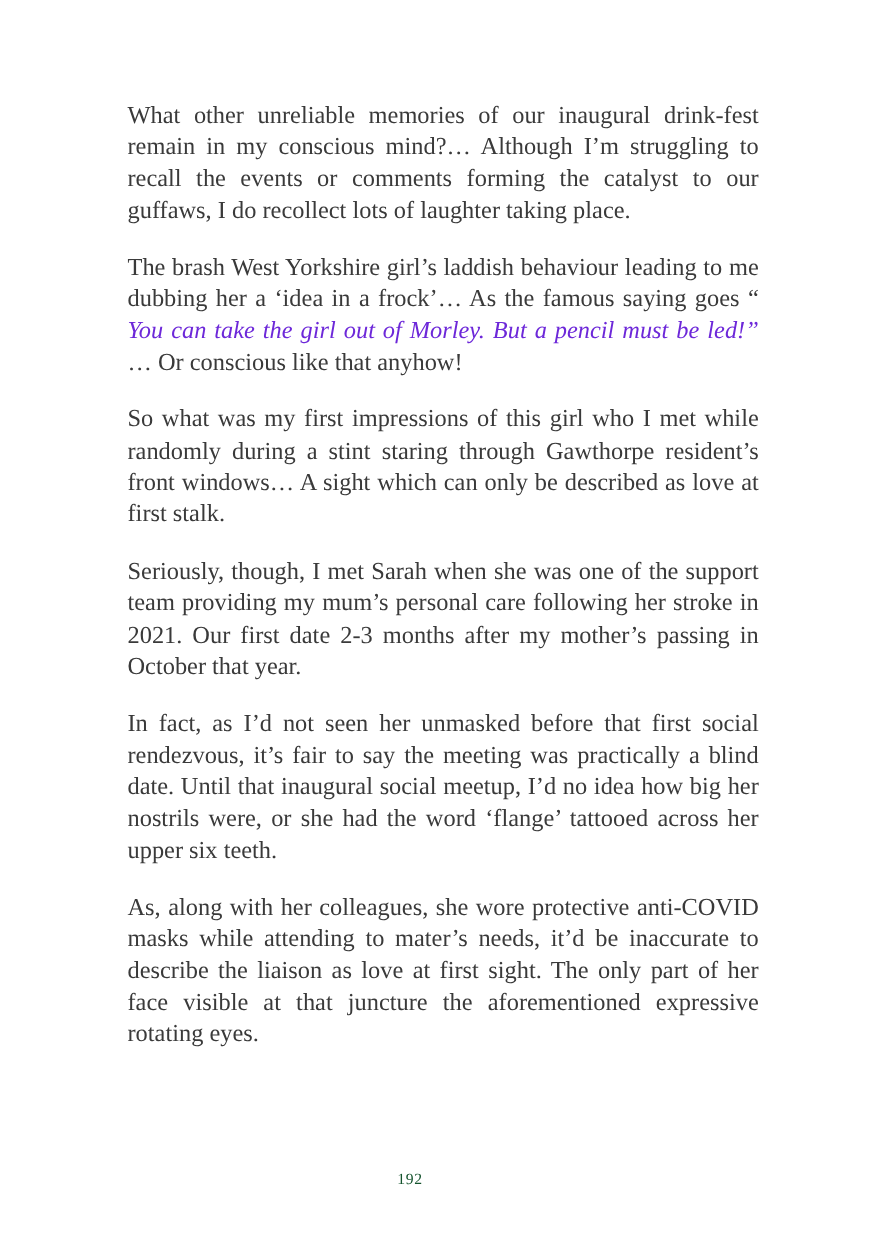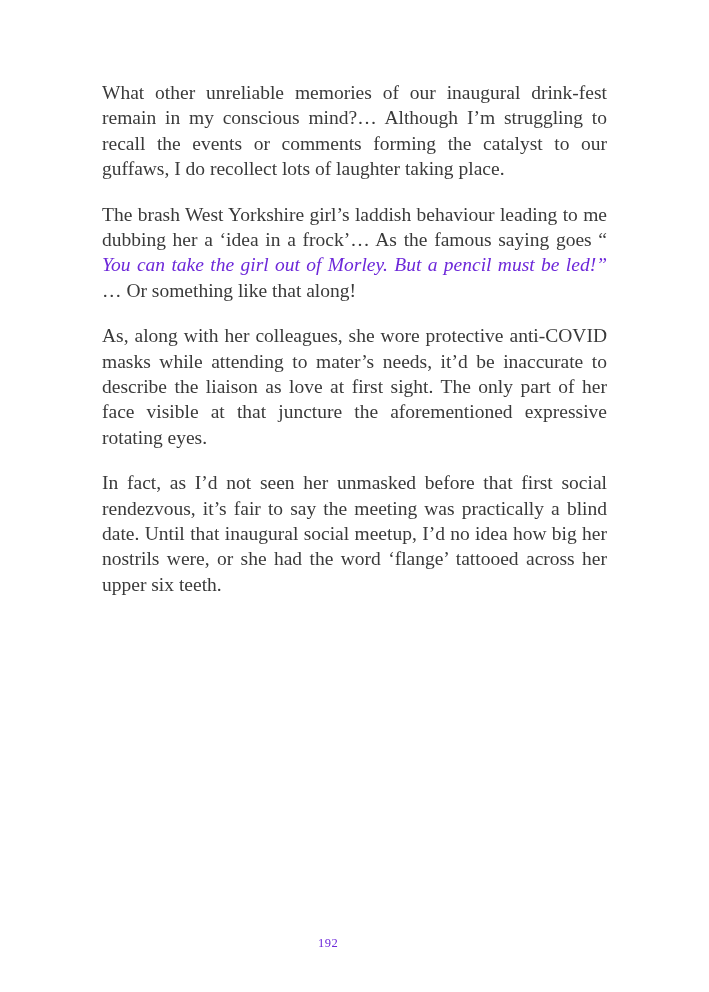--- a/index.html
+++ b/index.html
@@ -33,28 +33,30 @@
     font-style: italic;
     color: #6d28d9;
   }
   .page-number {
     position: absolute;
     top: 936px;
     left: 0;
     width: 100%;
     text-align: center;
     font-size: 12.5px;
-    color: #6d28d9;
+    color: #14532d;
     letter-spacing: 0.5px;
   }
 </style>
 </head>
 <body>
 
 <div class="page">
   <div class="body-text" id="body-text">
       <p><span>What other unreliable memories of our inaugural drink-fest remain in my conscious mind?… Although I’m struggling to recall the events or comments forming the catalyst to our guffaws, I do recollect lots of laughter taking place.</span></p>
-      <p><span>The brash West Yorkshire girl’s laddish behaviour leading to me dubbing her a ‘idea in a frock’… As the famous saying goes “ </span><span class="seg-italic">You can take the girl out of Morley. But a pencil must be led!” </span><span>… Or something like that along!</span></p>
+      <p><span>The brash West Yorkshire girl’s laddish behaviour leading to me dubbing her a ‘idea in a frock’… As the famous saying goes “ </span><span class="seg-italic">You can take the girl out of Morley. But a pencil must be led!” </span><span>… Or conscious like that anyhow!</span></p>
+      <p><span>So what was my first impressions of this girl who I met while randomly during a stint staring through Gawthorpe resident’s front windows… A sight which can only be described as love at first stalk.</span></p>
+      <p><span>Seriously, though, I met Sarah when she was one of the support team providing my mum’s personal care following her stroke in 2021. Our first date 2-3 months after my mother’s passing in October that year.</span></p>
+      <p><span>In fact, as I’d not seen her unmasked before that first social rendezvous, it’s fair to say the meeting was practically a blind date. Until that inaugural social meetup, I’d no idea how big her nostrils were, or she had the word ‘flange’ tattooed across her upper six teeth.</span></p>
       <p><span>As, along with her colleagues, she wore protective anti-COVID masks while attending to mater’s needs, it’d be inaccurate to describe the liaison as love at first sight. The only part of her face visible at that juncture the aforementioned expressive rotating eyes.</span></p>
-      <p><span>In fact, as I’d not seen her unmasked before that first social rendezvous, it’s fair to say the meeting was practically a blind date. Until that inaugural social meetup, I’d no idea how big her nostrils were, or she had the word ‘flange’ tattooed across her upper six teeth.</span></p>
     </div>
   <div class="page-number">192</div>
 </div>
 
 </body></html>

